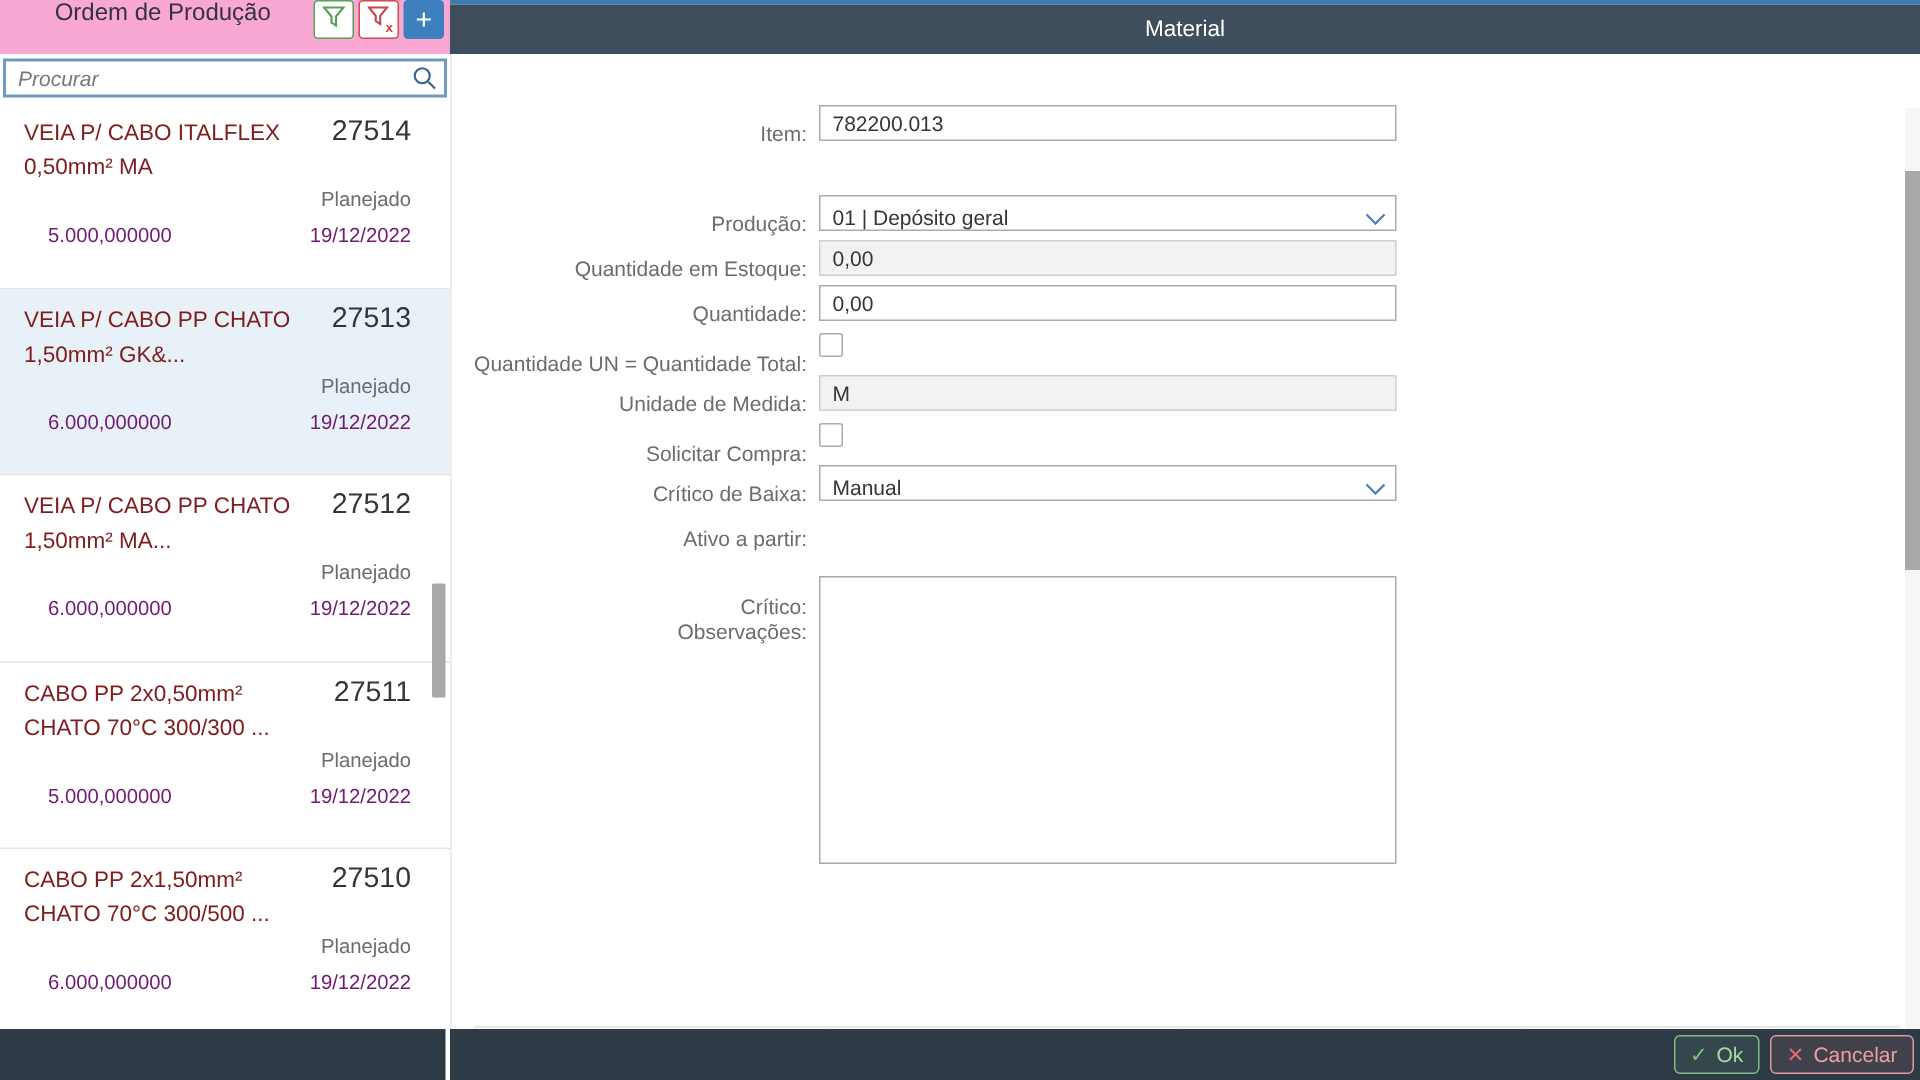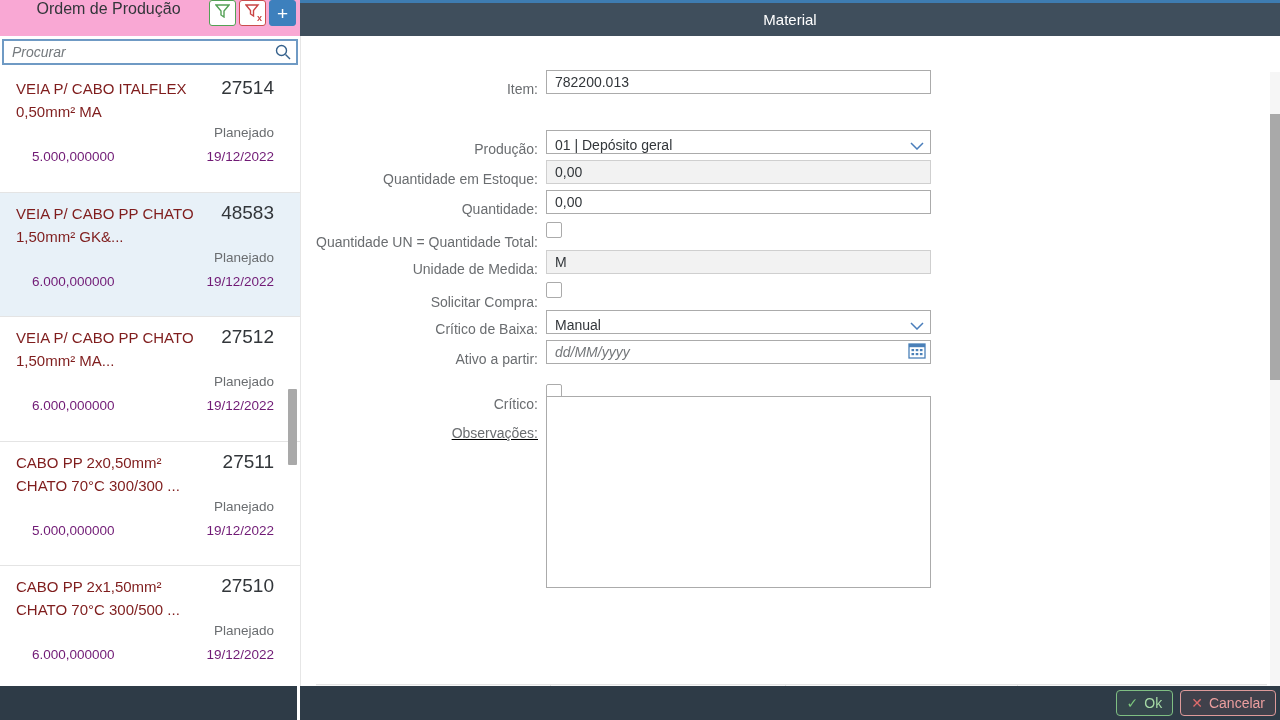--- a/index.html
+++ b/index.html
@@ -129,21 +129,21 @@
       </div>
       <div class="it-status">Planejado</div>
       <div class="it-bottom">
         <span>5.000,000000</span>
         <span>19/12/2022</span>
       </div>
     </div>
     <div class="sb-item selected">
       <div class="it-top">
         <div class="it-name">VEIA P/ CABO PP CHATO 1,50mm² GK&amp;...</div>
-        <div class="it-num">48583</div>
+        <div class="it-num">27513</div>
       </div>
       <div class="it-status">Planejado</div>
       <div class="it-bottom">
         <span>6.000,000000</span>
         <span>19/12/2022</span>
       </div>
     </div>
     <div class="sb-item">
       <div class="it-top">
         <div class="it-name">VEIA P/ CABO PP CHATO 1,50mm² MA...</div>
@@ -241,45 +241,28 @@
         <span>
           <svg width="14" height="8" viewBox="0 0 14 8">
               <polyline points="1,1 7,7 13,1" fill="none" stroke="#4a7ebb" stroke-width="1.5"></polyline>
             </svg>
         </span>
       </div>
     </div>
 
     <div class="frow" style="top:290px;">
       <div class="flabel">Ativo a partir:</div>
-      <div class="ffield datef">
-        <span class="placeholder">dd/MM/yyyy</span>
-        <span>
-          <svg width="18" height="17" viewBox="0 0 18 17">
-              <rect x="1" y="2" width="16" height="14" fill="none" stroke="#4a80b8" stroke-width="1.3"></rect>
-              <rect x="1" y="2" width="16" height="3.2" fill="#4a80b8"></rect>
-              <g fill="#4a80b8">
-                <rect x="3.5" y="7" width="2.6" height="2.2"></rect>
-                <rect x="7.7" y="7" width="2.6" height="2.2"></rect>
-                <rect x="11.9" y="7" width="2.6" height="2.2"></rect>
-                <rect x="3.5" y="11" width="2.6" height="2.2"></rect>
-                <rect x="7.7" y="11" width="2.6" height="2.2"></rect>
-                <rect x="11.9" y="11" width="2.6" height="2.2"></rect>
-              </g>
-            </svg>
-        </span>
-      </div>
     </div>
 
     <div class="frow" style="top:335px;">
       <div class="flabel">Crítico:</div>
       <div class="cbox"></div>
     </div>
 
-    <div class="frow toplab" style="top:360px;text-decoration:underline;">
+    <div class="frow toplab" style="top:348px;">
       <div class="flabel">Observações:</div>
       <textarea class="ftext" style=""></textarea>
     </div>
 
     <div class="dtable">
       <div class="dt-head">
         <div class="dt-col c0">Cód. Item</div>
         <div class="dt-col c1">Descrição</div>
         <div class="dt-col c2">Fator</div>
         <div class="dt-col c3">Quantidade em Estoque</div>

